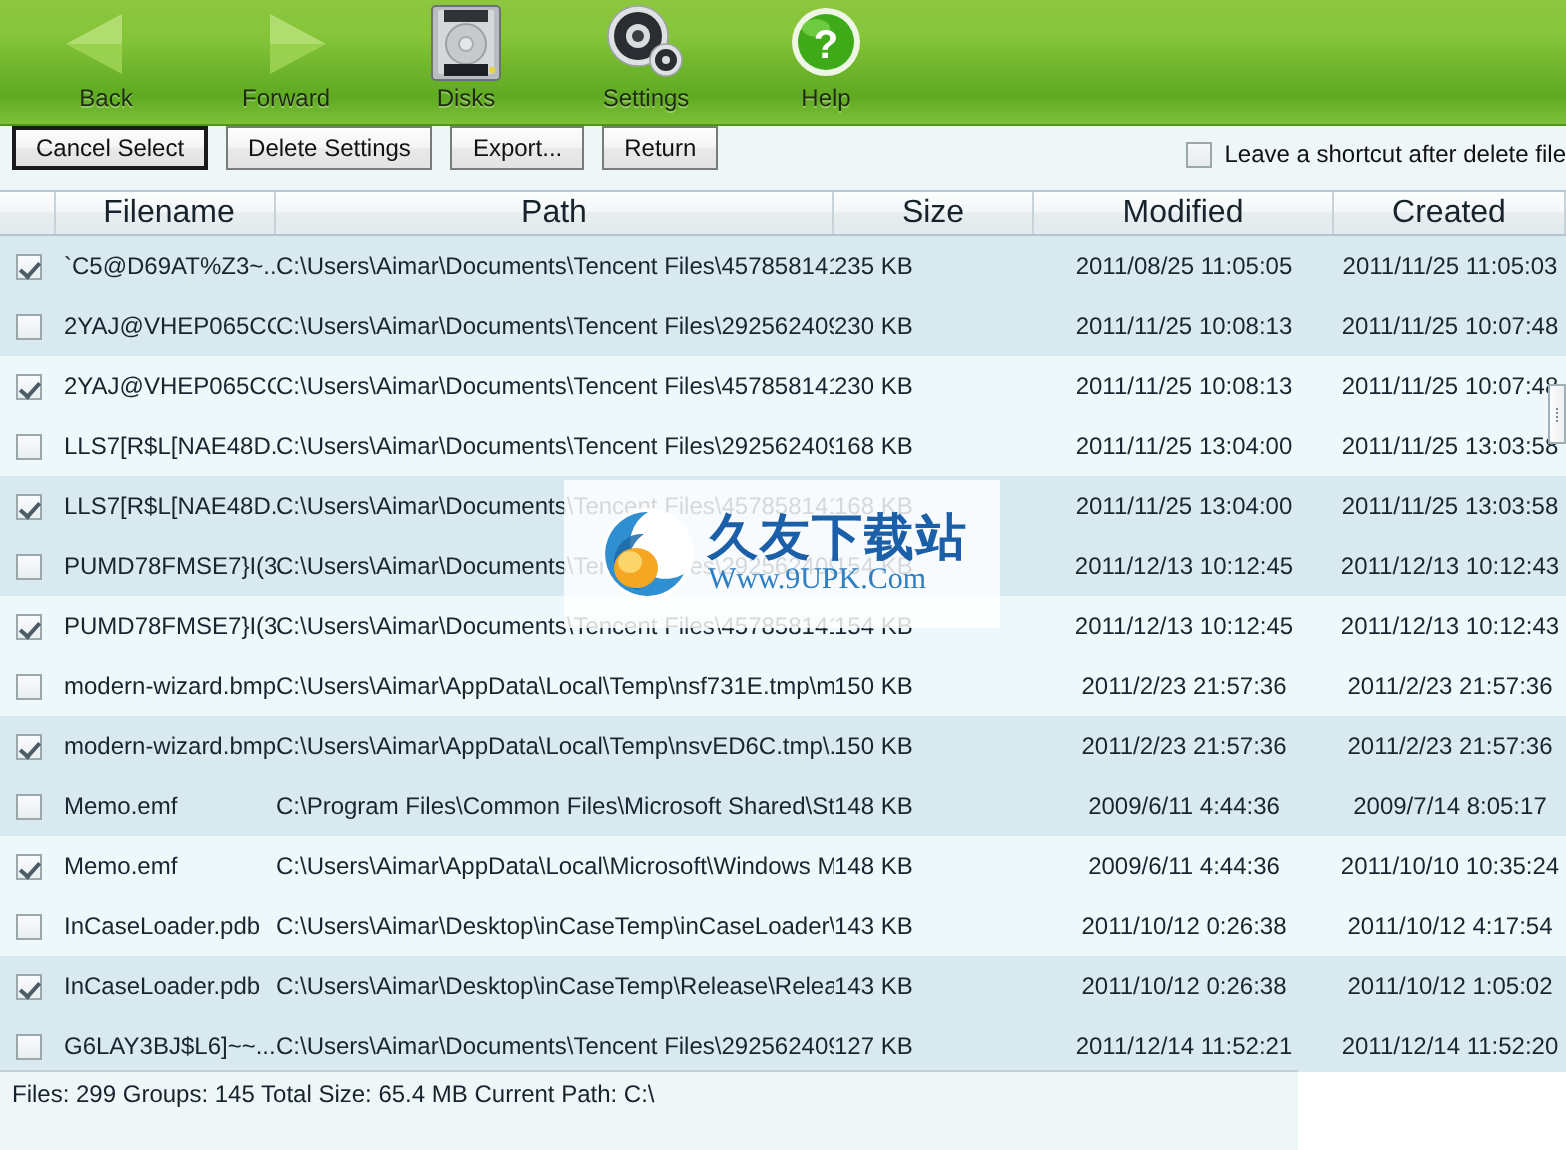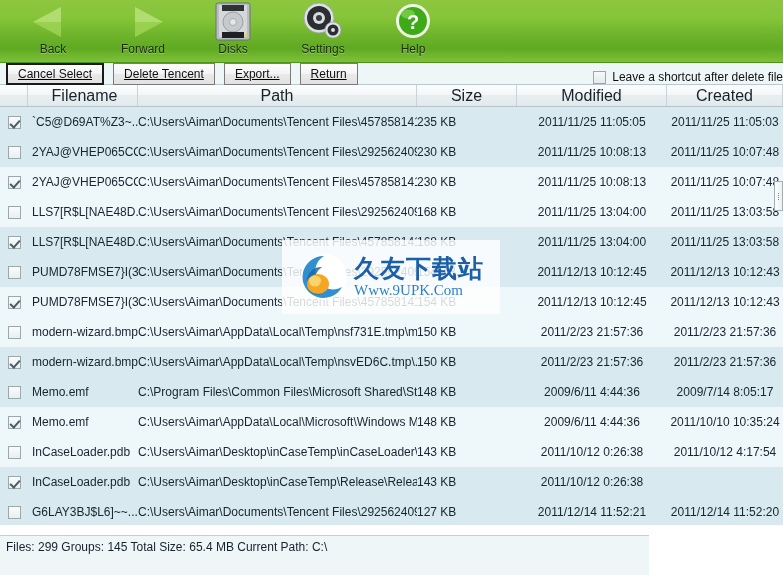--- a/index.html
+++ b/index.html
@@ -44,28 +44,26 @@
   .tb-label {
     font-size: 12px;
     color: #1d2b10;
     line-height: 14px;
     text-shadow: 0 1px 0 rgba(255,255,255,0.30);
   }
 
   
   .btnbar {
     position: relative;
-    height: 22px;
+    height: 33px;
     background: #eef6f8;
     border-bottom: 1px solid #b9c8ce;
     display: flex;
-    align-items: center;
     padding-left: 6px;
     box-sizing: border-box;
-    text-decoration: underline;
   }
   .btn {
     height: 22px;
     background: linear-gradient(to bottom, #fdfdfd 0%, #f4f4f4 48%, #e9e9e9 52%, #e2e2e2 100%);
     border: 1px solid #7a7a7a;
     font-size: 12px;
     color: #111;
     font-family: "Liberation Sans", sans-serif;
     padding: 0 10px;
     margin-right: 9px;
@@ -296,21 +294,21 @@
           <ellipse cx="17" cy="12" rx="7" ry="4.5" fill="#7fd44d" opacity="0.75"></ellipse>
           <text x="22" y="27" font-size="20" font-family="Liberation Sans, sans-serif" font-weight="bold" fill="#ffffff" text-anchor="middle">?</text>
         </svg>
       </div>
       <div class="tb-label">Help</div>
     </div>
   </div>
 
   <div class="btnbar">
     <div class="btn focused">Cancel Select</div>
-    <div class="btn">Delete Tencent</div>
+    <div class="btn">Delete Settings</div>
     <div class="btn">Export...</div>
     <div class="btn">Return</div>
 
     <div class="shortcut-box">
       <span class="cb"></span>
       <span>Leave a shortcut after delete file</span>
     </div>
   </div>
 
   <div class="grid">
@@ -324,21 +322,21 @@
     </div>
 
     <div id="rows">
         <div class="row a">
           <div class="cell c-chk">
             <span class="rcb on"></span>
           </div>
           <div class="cell c-name">`C5@D69AT%Z3~...</div>
           <div class="cell c-path">C:\Users\Aimar\Documents\Tencent Files\457858141...</div>
           <div class="cell c-size">235 KB</div>
-          <div class="cell c-mod">2011/11/25 11:05:05</div>
+          <div class="cell c-mod">2011/08/25 11:05:05</div>
           <div class="cell c-cre">2011/11/25 11:05:03</div>
         </div>
         <div class="row a">
           <div class="cell c-chk">
             <span class="rcb"></span>
           </div>
           <div class="cell c-name">2YAJ@VHEP065CO...</div>
           <div class="cell c-path">C:\Users\Aimar\Documents\Tencent Files\292562409...</div>
           <div class="cell c-size">230 KB</div>
           <div class="cell c-mod">2011/11/25 10:08:13</div>
@@ -445,20 +443,21 @@
           <div class="cell c-cre">2011/10/12 4:17:54</div>
         </div>
         <div class="row a">
           <div class="cell c-chk">
             <span class="rcb on"></span>
           </div>
           <div class="cell c-name">InCaseLoader.pdb</div>
           <div class="cell c-path">C:\Users\Aimar\Desktop\inCaseTemp\Release\Releas...</div>
           <div class="cell c-size">143 KB</div>
           <div class="cell c-mod">2011/10/12 0:26:38</div>
+          <div class="cell c-cre">2011/10/12 1:05:02</div>
         </div>
         <div class="row a">
           <div class="cell c-chk">
             <span class="rcb"></span>
           </div>
           <div class="cell c-name">G6LAY3BJ$L6]~~...</div>
           <div class="cell c-path">C:\Users\Aimar\Documents\Tencent Files\292562409...</div>
           <div class="cell c-size">127 KB</div>
           <div class="cell c-mod">2011/12/14 11:52:21</div>
           <div class="cell c-cre">2011/12/14 11:52:20</div>

